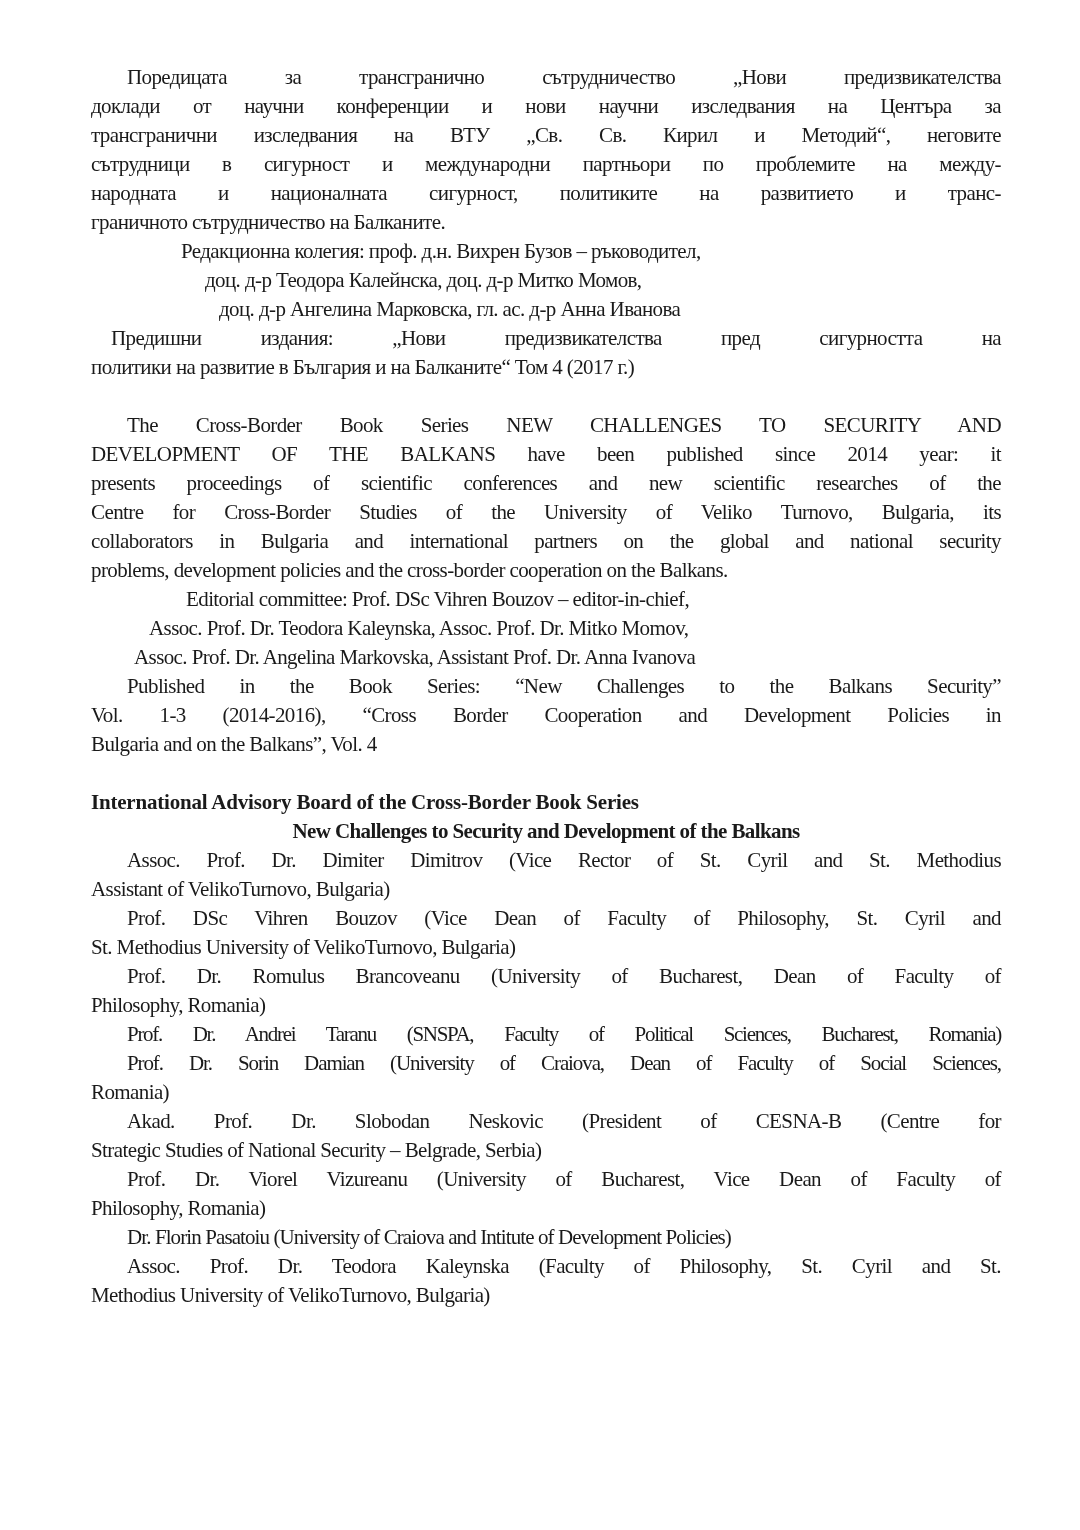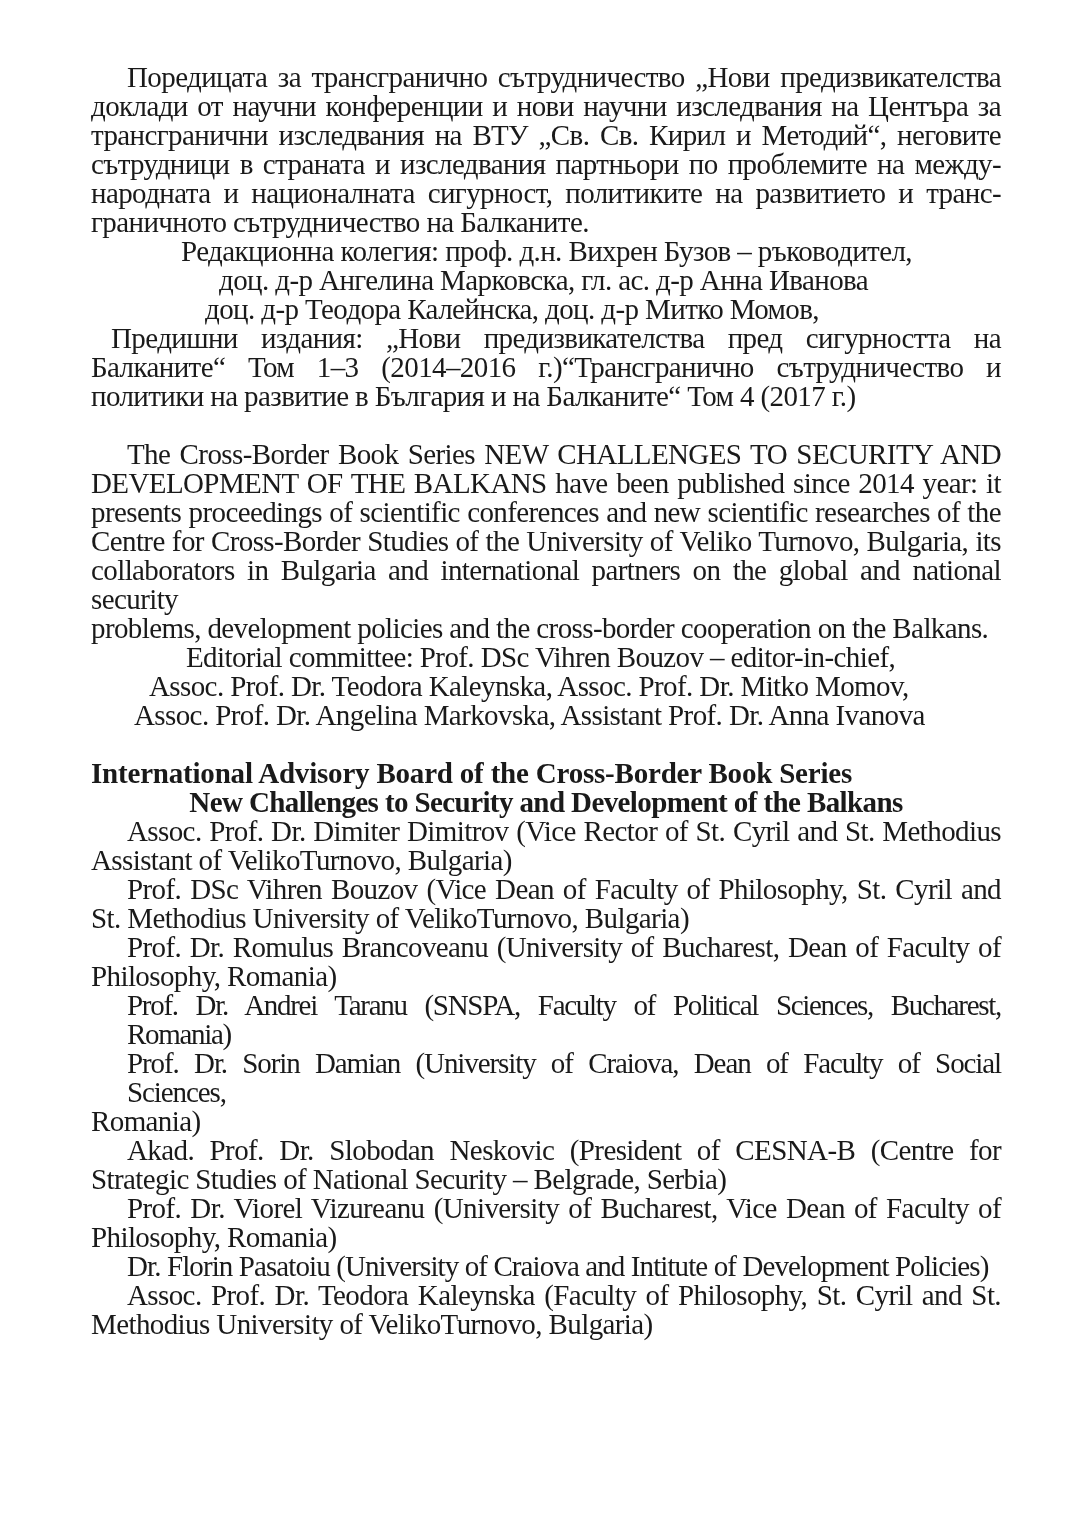--- a/index.html
+++ b/index.html
@@ -13,21 +13,21 @@
       overflow: hidden;
       position: relative;
       color: #1a1a1a;
       font-family: "Liberation Serif", "DejaVu Serif", serif;
     }
     .page {
       position: absolute;
       left: 91px;
       top: 63px;
       width: 910px;
-      font-size: 29px;
+      font-size: 21px;
       line-height: 29px;
       letter-spacing: -0.6px;
       word-spacing: 0px;
     }
     .it { }
     .b { font-weight: bold; }
     .center { text-align: center; text-indent: 0; }
     .line { display: block; white-space: nowrap; }
     .line.j { text-align: justify; text-align-last: justify; white-space: normal; }
     .line.last { text-align: center; text-align-last: left; }
@@ -36,54 +36,58 @@
   </style>
 </head>
 <body>
 
 <div class="page">
 
   <div>
     <span class="line j ind">Поредицата за трансгранично сътрудничество „Нови предизвикателства</span>
     <span class="line j">доклади от научни конференции и нови научни изследвания на Центъра за</span>
     <span class="line j">трансгранични изследвания на ВТУ „Св. Св. Кирил и Методий“, неговите</span>
-    <span class="line j">сътрудници в страната и изследвания партньори по проблемите на между-</span>
+    <span class="line j">сътрудници в сигурност и международни партньори по проблемите на между-</span>
     <span class="line j">народната и националната сигурност, политиките на развитието и транс-</span>
     <span class="line j last">граничното сътрудничество на Балканите.</span>
   </div>
 
   <div class="it">
     <span class="line" style="padding-left:90px">Редакционна колегия: проф. д.н. Вихрен Бузов – ръководител,</span>
+    <span class="line" style="padding-left:114px">доц. д-р Теодора Калейнска, доц. д-р Митко Момов,</span>
     <span class="line" style="padding-left:128px">доц. д-р Ангелина Марковска, гл. ас. д-р Анна Иванова</span>
-    <span class="line" style="padding-left:114px">доц. д-р Теодора Калейнска, доц. д-р Митко Момов,</span>
   </div>
 
   <div class="it">
     <span class="line j" style="padding-left:20px">Предишни издания: „Нови предизвикателства пред сигурността на</span>
-    <span class="line j">Балканите“ Том 1–3 (2014–2016 г.)“Трансгранично сътрудничество и</span>
     <span class="line j last">политики на развитие в България и на Балканите“ Том 4 (2017 г.)</span>
   </div>
 
   <div class="gap"></div>
 
   <div>
     <span class="line j ind"><span>The Cross-Border Book Series </span><span class="it">NEW CHALLENGES TO SECURITY AND</span></span>
     <span class="line j"><span class="it">DEVELOPMENT OF THE BALKANS</span><span> have been published since 2014 year: it</span></span>
     <span class="line j">presents proceedings of scientific conferences and new scientific researches of the</span>
     <span class="line j">Centre for Cross-Border Studies of the University of Veliko Turnovo, Bulgaria, its</span>
     <span class="line j">collaborators in Bulgaria and  international partners on the global and national security</span>
     <span class="line j last">problems, development policies and the cross-border cooperation on the Balkans.</span>
   </div>
 
   <div>
     <span class="line" style="padding-left:95px">Editorial committee: Prof. DSc Vihren Bouzov – editor-in-chief,</span>
     <span class="line" style="padding-left:58px">Assoc. Prof. Dr. Teodora Kaleynska, Assoc. Prof. Dr. Mitko Momov,</span>
     <span class="line" style="padding-left:43px">Assoc. Prof. Dr. Angelina Markovska, Assistant Prof. Dr. Anna Ivanova</span>
   </div>
 
+  <div>
+    <span class="line j ind">Published in the Book Series: “New Challenges to the Balkans Security”</span>
+    <span class="line j">Vol. 1-3 (2014-2016), “Cross Border Cooperation and Development Policies in</span>
+    <span class="line j last">Bulgaria and on the Balkans”, Vol. 4</span>
+  </div>
 
   <div class="gap"></div>
 
   <div class="center">
     <span class="line b" style="text-align:left;letter-spacing:-0.2px">International Advisory Board of the Cross-Border Book Series</span>
     <span class="line b it" style="text-align:center">New Challenges to Security and Development of the Balkans</span>
   </div>
 
   <div>
     <div>

